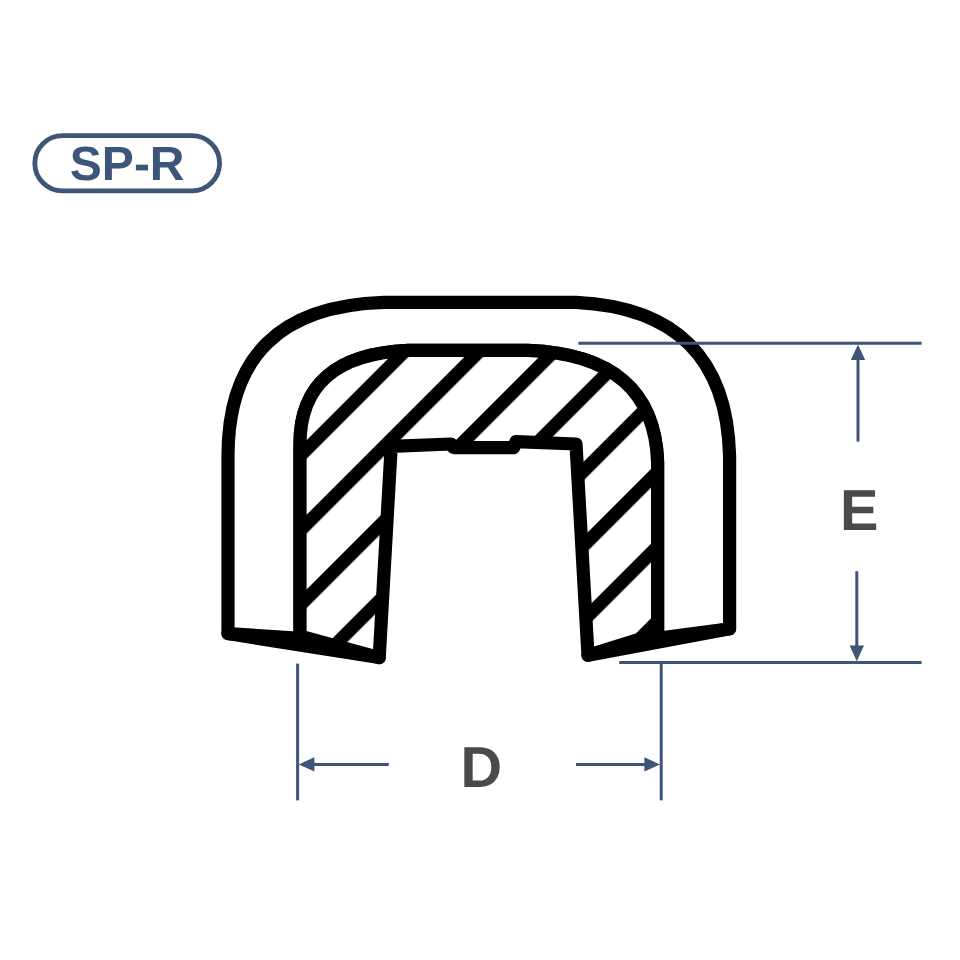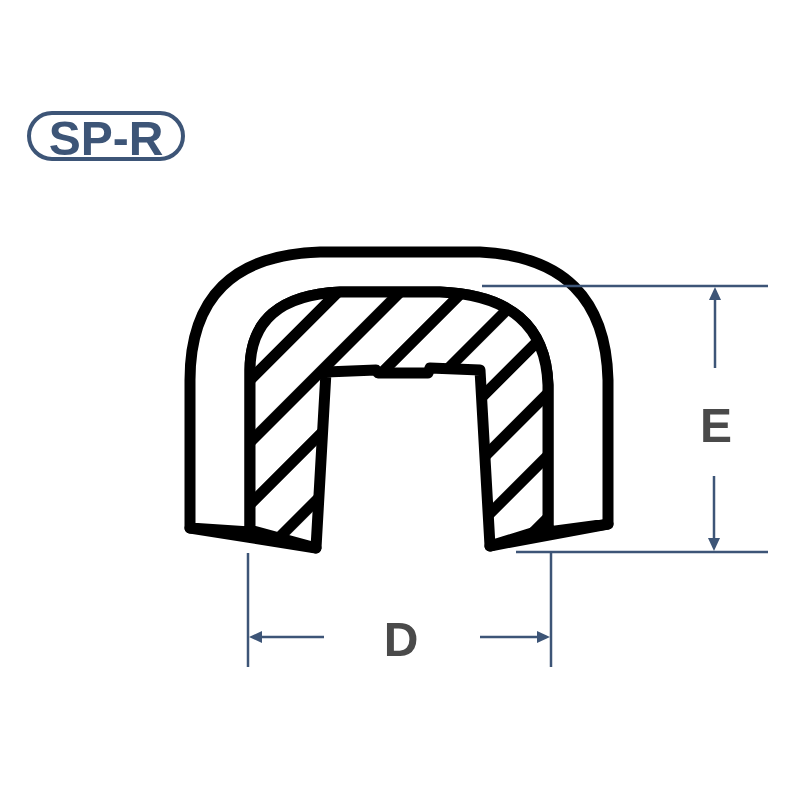--- a/index.html
+++ b/index.html
@@ -17,26 +17,26 @@
     .badge {
       position: absolute;
       left: 27px;
       top: 111px;
       width: 158px;
       height: 50px;
       border: 4px solid #3d5577;
       border-radius: 29px;
       box-sizing: border-box;
       display: flex;
-      align-items: flex-start;
+      align-items: flex-end;
       justify-content: center;
       color: #3d5577;
       font-family: "Liberation Sans", sans-serif;
       font-weight: bold;
-      font-size: 48px;
+      font-size: 40px;
       letter-spacing: 0px;
       line-height: 1;
     }
     svg.drawing {
       position: absolute;
       left: 0;
       top: 0;
     }
     .dim-label {
       font-family: "Liberation Sans", sans-serif;

